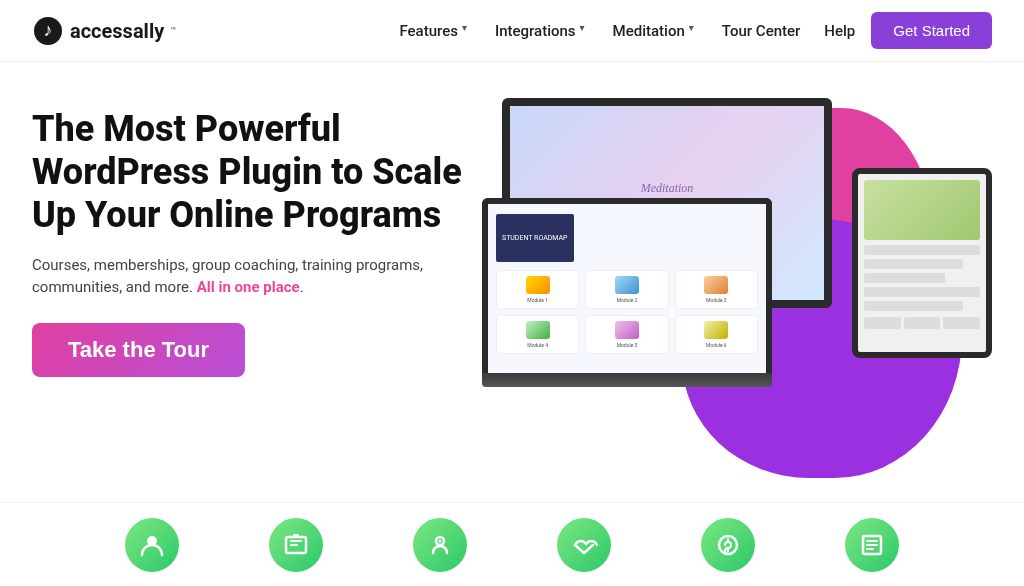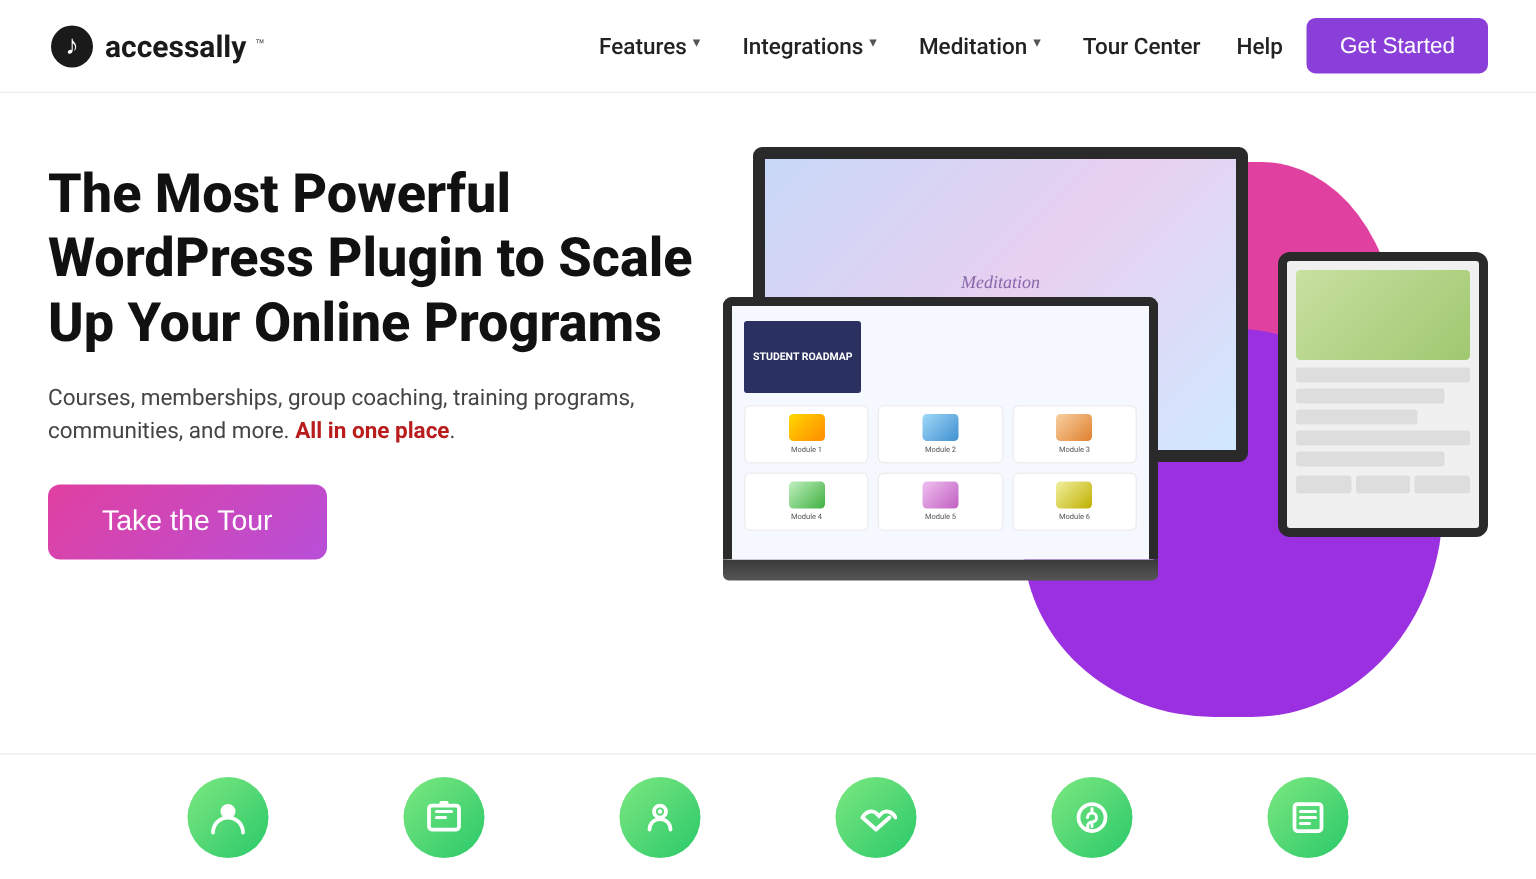--- a/index.html
+++ b/index.html
@@ -102,31 +102,31 @@
 
     .hero-sub {
       font-size: 15px;
       color: #444;
       line-height: 1.5;
       margin-bottom: 24px;
     }
 
     .hero-sub strong {
       font-weight: 700;
-      color: #b91c1c;
+      color: #ec4899;
     }
 
     .btn-tour {
       background: linear-gradient(135deg, #e040a0, #b84fd8);
       color: #fff;
       border: none;
       border-radius: 8px;
       padding: 14px 36px;
-      font-size: 19px;
-      font-weight: 400;
+      font-size: 22px;
+      font-weight: 700;
       cursor: pointer;
     }
 
     
     .hero-right {
       flex: 1;
       position: relative;
       height: 400px;
       margin-left: 20px;
     }
@@ -222,21 +222,21 @@
     }
 
     .laptop-screen-inner {
       padding: 10px 8px;
     }
 
     .laptop-header-bar {
       background: #2a3060;
       color: #fff;
       font-size: 7px;
-      font-weight: 700;
+      font-weight: 400;
       padding: 20px 6px;
       border-radius: 2px;
       display: inline-block;
       margin-bottom: 8px;
     }
 
     .laptop-content-grid {
       display: grid;
       grid-template-columns: repeat(3, 1fr);
       gap: 6px;

